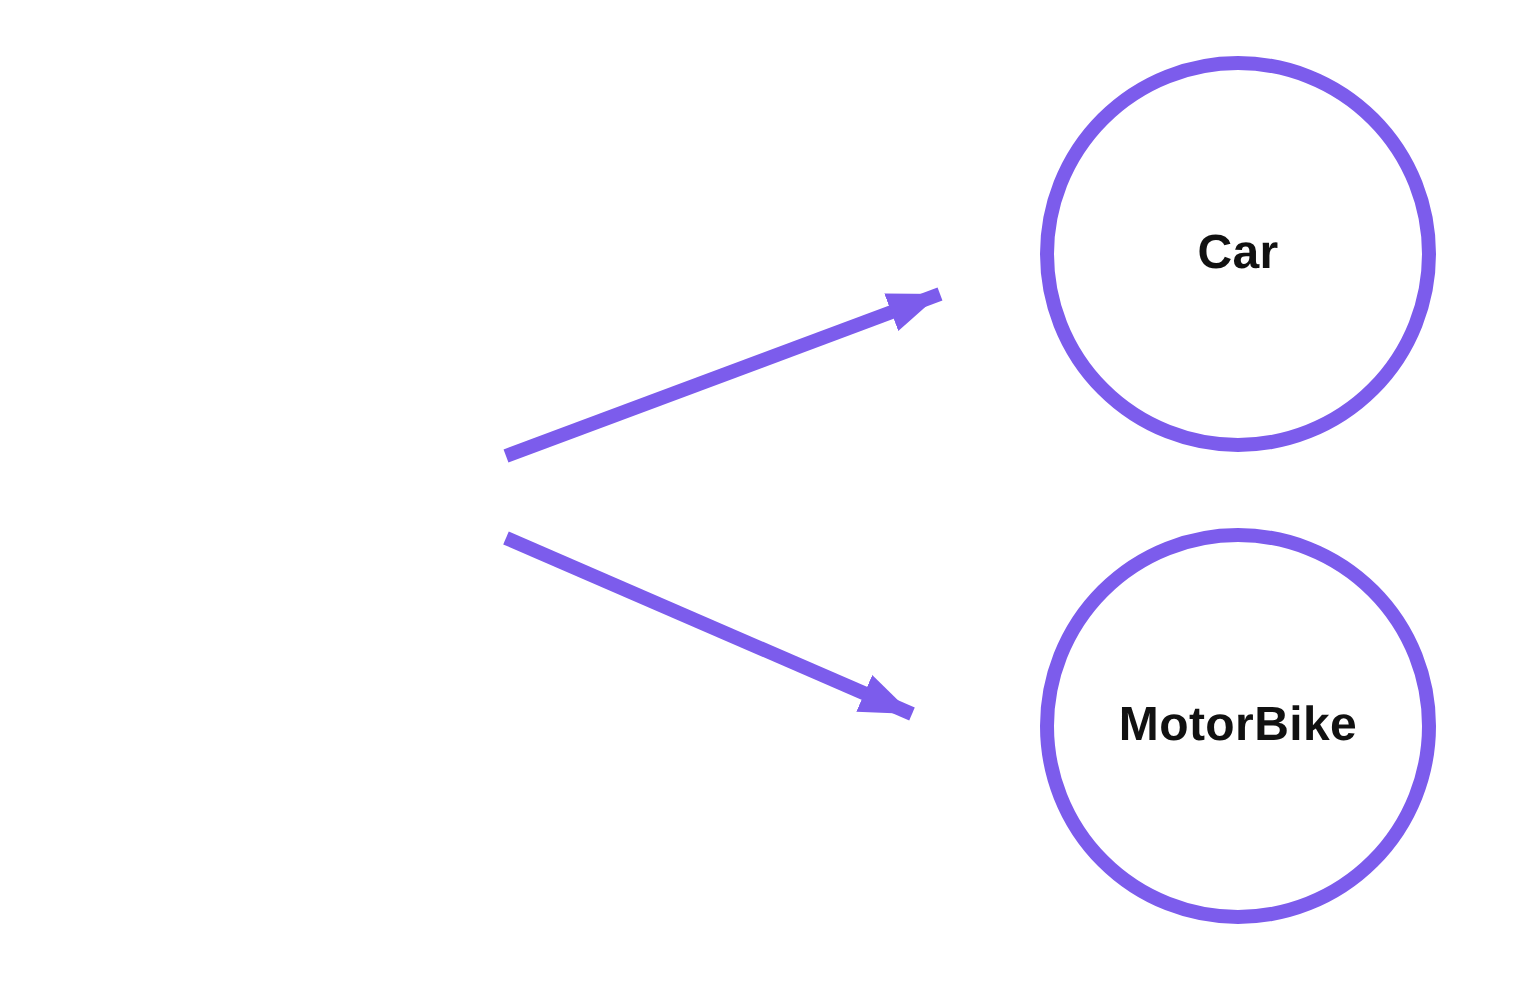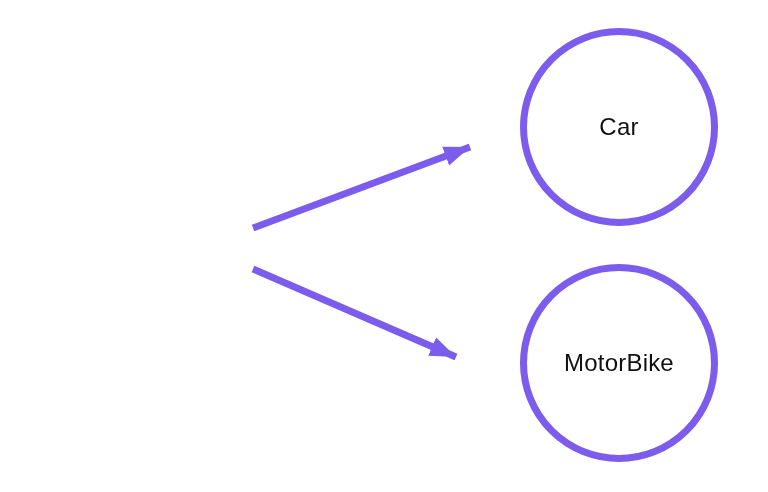--- a/index.html
+++ b/index.html
@@ -25,21 +25,21 @@
     box-sizing: border-box;
     border: 7px solid var(--accent);
     border-radius: 50%;
     background: var(--bg);
     display: flex;
     align-items: center;
     justify-content: center;
   }
   .node-label {
     font-size: 24px;
-    font-weight: 400;
+    font-weight: 700;
     color: var(--label-color);
     letter-spacing: 0.2px;
     white-space: nowrap;
   }
   .node-driver    { left: 35px;  top: 134px; width: 196px; height: 196px; }
   .node-car       { left: 520px; top: 28px;  width: 198px; height: 198px; }
   .node-motorbike { left: 520px; top: 264px; width: 198px; height: 198px; }
   .edges {
     position: absolute;
     left: 0; top: 0;

